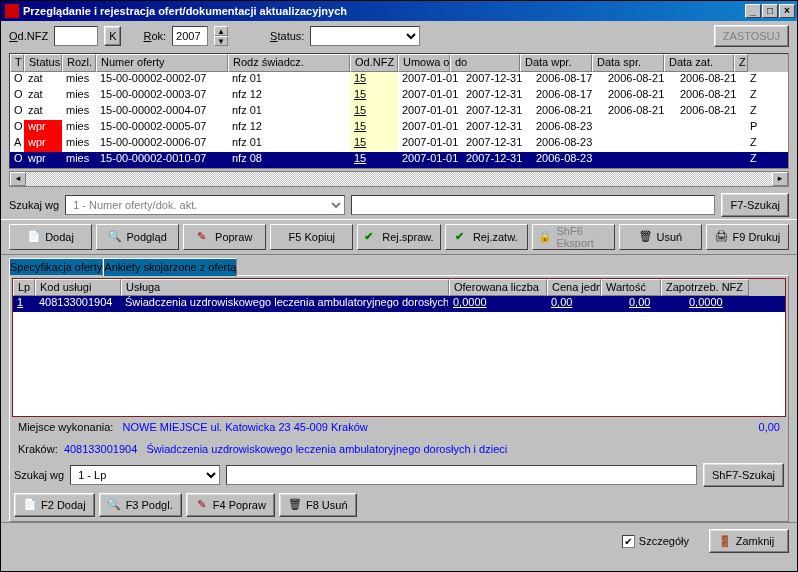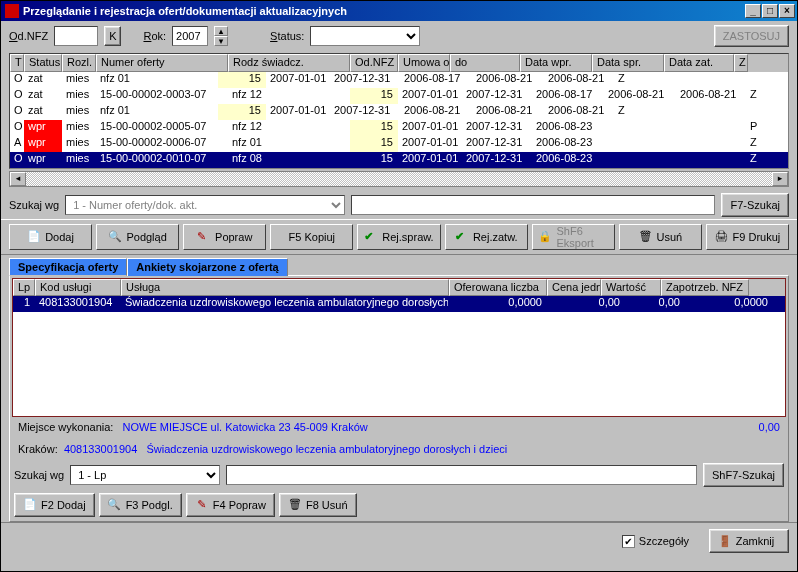--- a/index.html
+++ b/index.html
@@ -36,36 +36,36 @@
 .tb.disabled{color:#808080;}
 .icon{width:14px;height:14px;display:inline-block;}
 .i-add{color:#00a;}
 .i-mag{color:#000;}
 .i-edit{color:#a00;}
 .i-check{color:#080;font-weight:bold;}
 .i-lock{color:#808080;}
 .i-trash{color:#000;}
 .i-print{color:#000;}
 .tabs{display:flex;padding:0 8px;margin-top:2px;}
-.tab{background:#3b82f6;border:1px solid #fff;border-right-color:#808080;border-bottom:none;padding:2px 8px;position:relative;top:1px;font-weight:bold;}
+.tab{background:#0369a1;border:1px solid #fff;border-right-color:#808080;border-bottom:none;padding:2px 0;position:relative;top:1px;}
 .tab.active{border-bottom:1px solid #c0c0c0;z-index:1;}
 .tab-pane{border:1px solid #fff;border-right-color:#808080;border-bottom-color:#808080;margin:0 8px;background:#c0c0c0;padding:0;}
 .detail-grid{background:#fff;border:1px solid #7f1d1d;margin:2px;}
 .detail-head{display:flex;background:#c0c0c0;height:17px;}
 .detail-body{height:120px;}
 .detail-row{display:flex;height:16px;background:#000080;color:#fff;}
 .info-line{padding:2px 8px;}
 .info-lbl{color:#000;}
 .info-val{color:#00f;}
 .info-right{float:right;color:#00f;}
 .bottom-bar{border-top:1px solid #808080;padding:6px 8px;display:flex;justify-content:flex-end;align-items:center;gap:20px;}
 .checkbox{display:flex;align-items:center;gap:4px;}
 .cb-box{width:13px;height:13px;background:#fff;border:1px solid #808080;border-top-color:#404040;border-left-color:#404040;display:flex;align-items:center;justify-content:center;font-size:10px;}
 select.input{height:20px;}
-.right-align{text-align:right;}
+.right-align{text-align:left;text-decoration:underline;}
 </style>
 </head>
 <body>
 
 <div class="window">
 
   <div class="titlebar">
     <span class="titlebar-icon"></span>
     <span class="titlebar-text">Przeglądanie i rejestracja ofert/dokumentacji aktualizacyjnych</span>
     <div class="titlebar-btns">
@@ -106,20 +106,21 @@
         <div class="gh" style="width: 72px;">Data wpr.</div>
         <div class="gh" style="width: 72px;">Data spr.</div>
         <div class="gh" style="width: 70px;">Data zat.</div>
         <div class="gh" style="width: 14px;">Z</div>
       </div>
     <div class="grid-body" id="gridBody">
         <div class="gr">
           <div class="gc" style="width: 14px;">O</div>
           <div class="gc" style="width: 38px;">zat</div>
           <div class="gc" style="width: 34px;">mies</div>
+          <div class="gc" style="width: 132px;">15-00-00002-0002-07</div>
           <div class="gc" style="width: 122px;">nfz 01</div>
           <div class="gc cell-yellow right-align" style="width: 48px;">15</div>
           <div class="gc" style="width: 64px;">2007-01-01</div>
           <div class="gc" style="width: 70px;">2007-12-31</div>
           <div class="gc" style="width: 72px;">2006-08-17</div>
           <div class="gc" style="width: 72px;">2006-08-21</div>
           <div class="gc" style="width: 70px;">2006-08-21</div>
           <div class="gc" style="width: 14px;">Z</div>
         </div>
         <div class="gr">
@@ -133,20 +134,21 @@
           <div class="gc" style="width: 70px;">2007-12-31</div>
           <div class="gc" style="width: 72px;">2006-08-17</div>
           <div class="gc" style="width: 72px;">2006-08-21</div>
           <div class="gc" style="width: 70px;">2006-08-21</div>
           <div class="gc" style="width: 14px;">Z</div>
         </div>
         <div class="gr">
           <div class="gc" style="width: 14px;">O</div>
           <div class="gc" style="width: 38px;">zat</div>
           <div class="gc" style="width: 34px;">mies</div>
+          <div class="gc" style="width: 132px;">15-00-00002-0004-07</div>
           <div class="gc" style="width: 122px;">nfz 01</div>
           <div class="gc cell-yellow right-align" style="width: 48px;">15</div>
           <div class="gc" style="width: 64px;">2007-01-01</div>
           <div class="gc" style="width: 70px;">2007-12-31</div>
           <div class="gc" style="width: 72px;">2006-08-21</div>
           <div class="gc" style="width: 72px;">2006-08-21</div>
           <div class="gc" style="width: 70px;">2006-08-21</div>
           <div class="gc" style="width: 14px;">Z</div>
         </div>
         <div class="gr">

